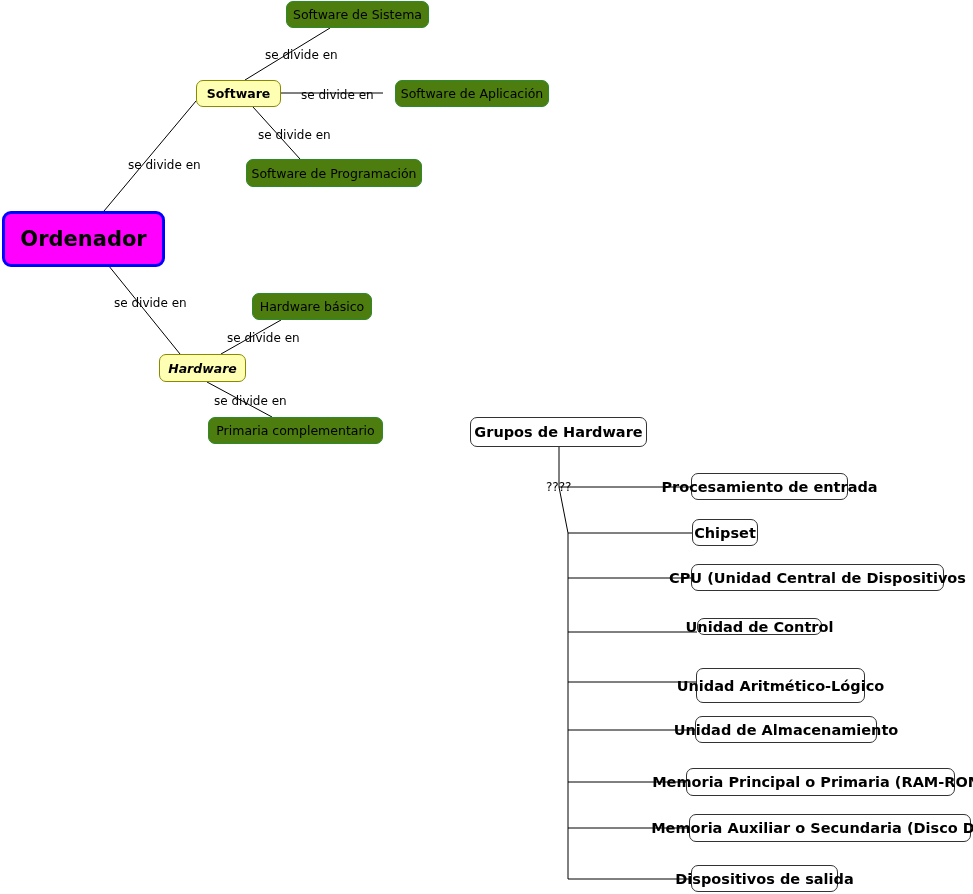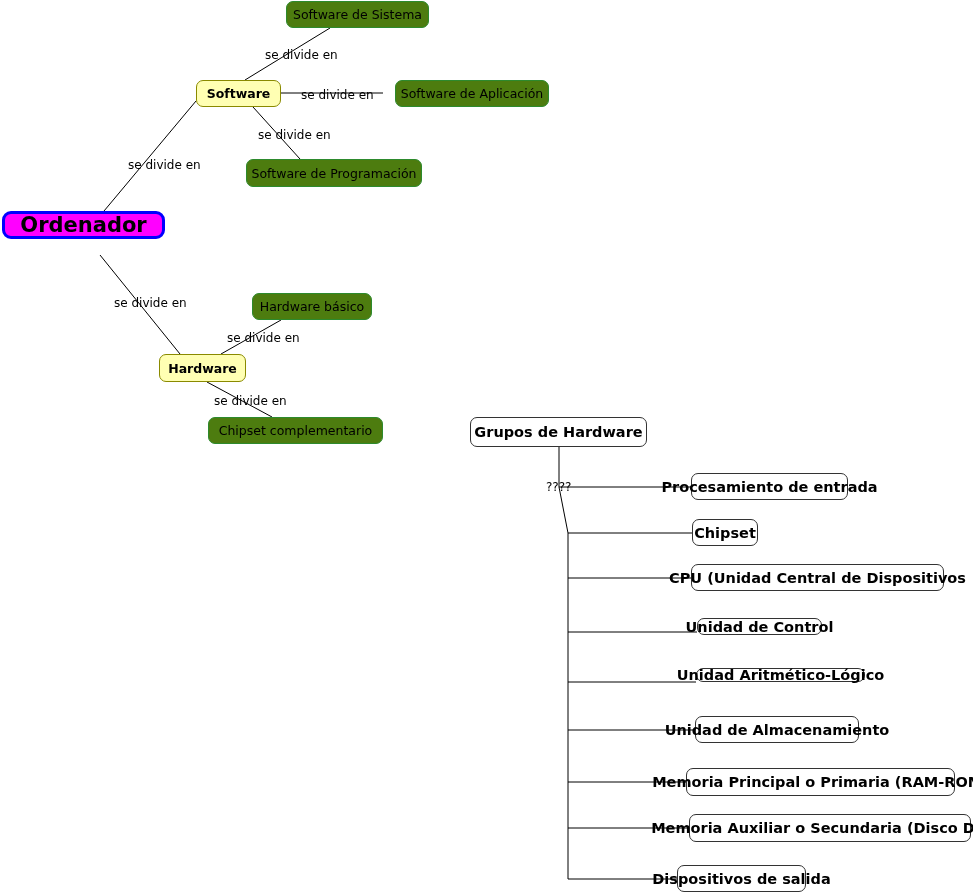--- a/index.html
+++ b/index.html
@@ -101,34 +101,34 @@
       <line x1="568" y1="730" x2="695" y2="730" stroke="#000000" stroke-width="1"></line>
       <line x1="568" y1="782" x2="686" y2="782" stroke="#000000" stroke-width="1"></line>
       <line x1="568" y1="828" x2="689" y2="828" stroke="#000000" stroke-width="1"></line>
       <line x1="568" y1="879" x2="691" y2="879" stroke="#000000" stroke-width="1"></line>
     </svg>
   <div id="nodes">
       <div class="node node-green" style="left: 286px; top: 1px; width: 143px; height: 27px;">Software de Sistema</div>
       <div class="node node-yellow" style="left: 196px; top: 80px; width: 85px; height: 27px;">Software</div>
       <div class="node node-green" style="left: 383px; top: 80px; width: 154px; height: 27px; margin-left: 12px;">Software de Aplicación</div>
       <div class="node node-green" style="left: 246px; top: 159px; width: 176px; height: 28px;">Software de Programación</div>
-      <div class="node node-root" style="left: 2px; top: 211px; width: 163px; height: 28px;">Ordenador</div>
+      <div class="node node-root" style="left: 2px; top: 211px; width: 163px; height: 56px;">Ordenador</div>
       <div class="node node-green" style="left: 252px; top: 293px; width: 120px; height: 27px;">Hardware básico</div>
-      <div class="node node-yellow" style="left: 159px; top: 354px; width: 87px; height: 28px;">Hardware</div>
-      <div class="node node-green" style="left: 208px; top: 417px; width: 175px; height: 27px;">Chipset complementario</div>
+      <div class="node node-yellow" style="left: 159px; top: 354px; width: 87px; height: 28px; font-style: italic;">Hardware</div>
+      <div class="node node-green" style="left: 208px; top: 417px; width: 175px; height: 27px;">Primaria complementario</div>
       <div class="node node-white" style="left: 470px; top: 417px; width: 177px; height: 30px;">Grupos de Hardware</div>
       <div class="node node-white" style="left: 691px; top: 473px; width: 157px; height: 27px;">Procesamiento de entrada</div>
       <div class="node node-white" style="left: 692px; top: 519px; width: 66px; height: 27px;">Chipset</div>
       <div class="node node-white" style="left: 691px; top: 564px; width: 253px; height: 27px;">CPU (Unidad Central de Dispositivos</div>
       <div class="node node-white" style="left: 697px; top: 618px; width: 125px; height: 17px;">Unidad de Control</div>
-      <div class="node node-white" style="left: 696px; top: 668px; width: 169px; height: 14px;">Unidad Aritmético-Lógico</div>
-      <div class="node node-white" style="left: 695px; top: 716px; width: 164px; height: 27px;">Unidad de Almacenamiento</div>
+      <div class="node node-white" style="left: 696px; top: 668px; width: 169px; height: 35px;">Unidad Aritmético-Lógico</div>
+      <div class="node node-white" style="left: 695px; top: 716px; width: 182px; height: 27px;">Unidad de Almacenamiento</div>
       <div class="node node-white" style="left: 686px; top: 768px; width: 269px; height: 28px;">Memoria Principal o Primaria (RAM-ROM)</div>
       <div class="node node-white" style="left: 689px; top: 814px; width: 282px; height: 28px;">Memoria Auxiliar o Secundaria (Disco Duro)</div>
-      <div class="node node-white" style="left: 677px; top: 865px; width: 129px; height: 27px;">Dispositivos de salida</div>
+      <div class="node node-white" style="left: 691px; top: 865px; width: 147px; height: 27px;">Dispositivos de salida</div>
     </div>
   <div id="labels">
       <div class="edge-label" style="left: 265px; top: 48px;">se divide en</div>
       <div class="edge-label" style="left: 301px; top: 88px;">se divide en</div>
       <div class="edge-label" style="left: 258px; top: 128px;">se divide en</div>
       <div class="edge-label" style="left: 128px; top: 158px;">se divide en</div>
       <div class="edge-label" style="left: 114px; top: 296px;">se divide en</div>
       <div class="edge-label" style="left: 227px; top: 331px;">se divide en</div>
       <div class="edge-label" style="left: 214px; top: 394px;">se divide en</div>
       <div class="edge-label" style="left: 546px; top: 480px;">????</div>

